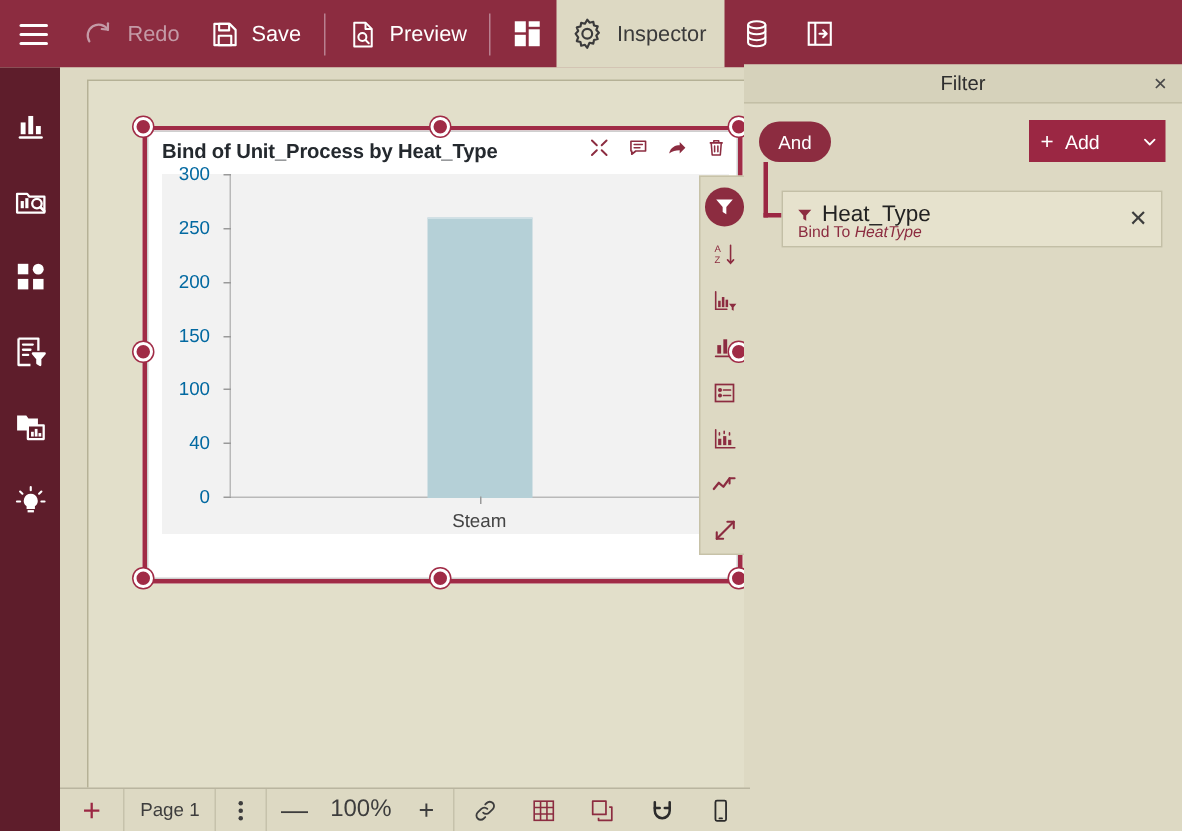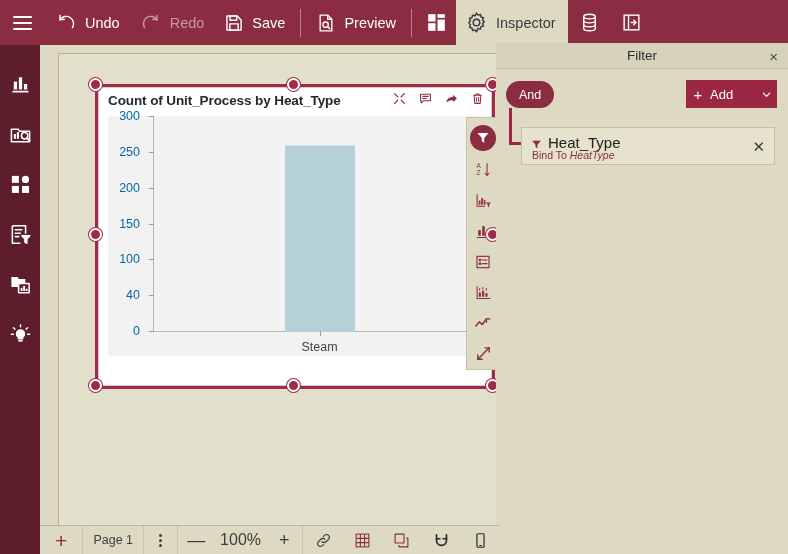--- a/index.html
+++ b/index.html
@@ -346,30 +346,20 @@
   <div id="topbar">
 
     <div class="tb-item" style="padding:0 13px;">
       <span class="hamburger">
           <i></i>
           <i></i>
           <i></i>
         </span>
     </div>
 
-    <div class="tb-item">
-      <span class="tb-ico">
-        <svg width="22" height="22" viewBox="0 0 24 24" fill="none" stroke="#ffffff" stroke-width="1.6" stroke-linecap="round">
-          <path d="M5.5 8.5 V3.8"></path>
-          <path d="M19 17 a7.2 7.2 0 0 0 -13.5 -8.5"></path>
-          <path d="M5.5 8.5 L10 8"></path>
-        </svg>
-      </span>
-      <span>Undo</span>
-    </div>
 
     <div class="tb-item disabled">
       <span class="tb-ico">
         <svg width="22" height="22" viewBox="0 0 24 24" fill="none" stroke="#c49aa6" stroke-width="1.6" stroke-linecap="round">
           <path d="M18.5 8.5 V3.8"></path>
           <path d="M5 17 a7.2 7.2 0 0 1 13.5 -8.5"></path>
           <path d="M18.5 8.5 L14 8"></path>
         </svg>
       </span>
       <span>Redo</span>
@@ -503,21 +493,21 @@
     </div>
   </div>
 
   <div id="workspace">
     <div id="canvas">
 
       <div id="chart-wrap">
         <div id="chart-sel"></div>
 
         <div id="chart-inner">
-          <div id="chart-title">Count of Unit_Process by Heat_Type</div>
+          <div id="chart-title">Bind of Unit_Process by Heat_Type</div>
 
           <div id="plot" style="background: rgb(242, 242, 242);">
             <div id="ylabels">
                 <div class="ytick" style="top: 215px;">0</div>
                 <div class="ytick" style="top: 179.167px;">40</div>
                 <div class="ytick" style="top: 143.333px;">100</div>
                 <div class="ytick" style="top: 107.5px;">150</div>
                 <div class="ytick" style="top: 71.6667px;">200</div>
                 <div class="ytick" style="top: 35.8333px;">250</div>
                 <div class="ytick" style="top: 0px;">300</div>

